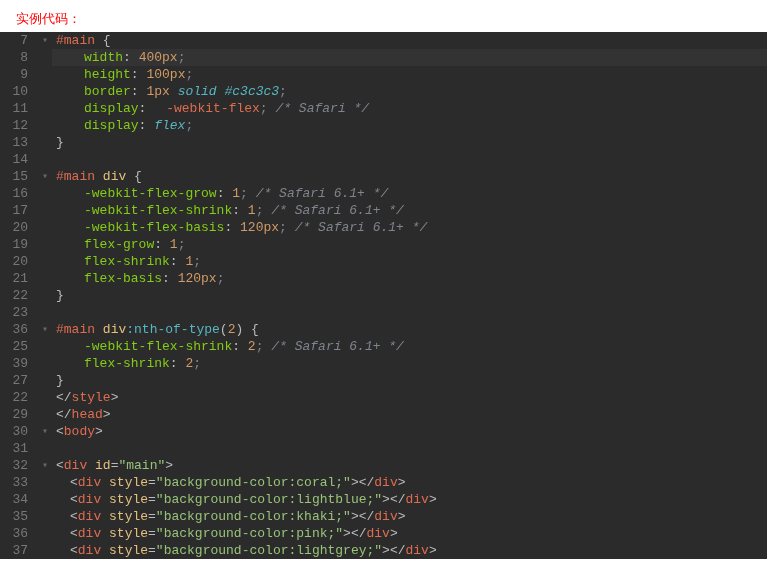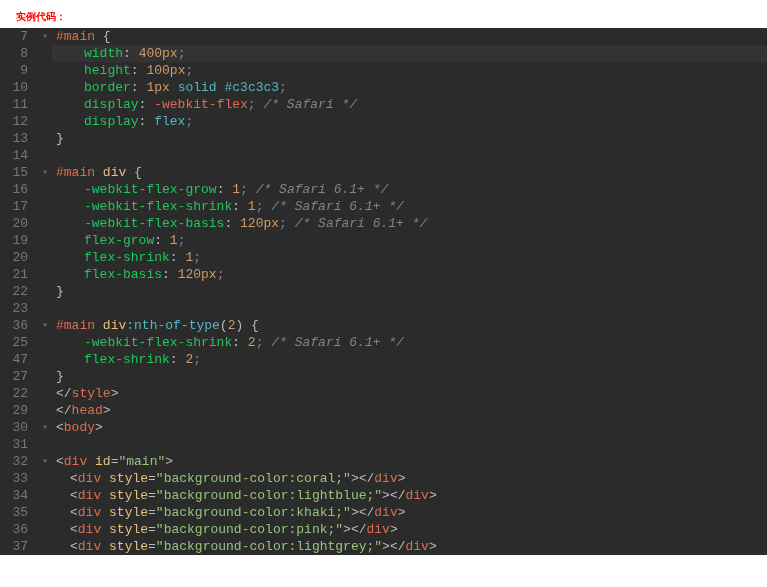--- a/index.html
+++ b/index.html
@@ -4,22 +4,22 @@
 <style>
 * { margin: 0; padding: 0; box-sizing: border-box; }
 body {
   background: #ffffff;
   font-family: Consolas, 'Courier New', monospace;
   font-size: 14px;
   width: 767px;
 }
 .title {
   color: #ff0000;
-  font-weight: bold;
-  font-size: 10px;
+  font-weight: normal;
+  font-size: 13px;
   padding: 10px 0 4px 16px;
   font-family: "Microsoft YaHei", Arial, sans-serif;
 }
 .editor {
   background: #2b2b2b;
   display: flex;
   line-height: 17px;
   font-size: 13px;
   padding-top: 0;
 }
@@ -48,26 +48,26 @@
   position: relative;
 }
 .code .ln { height: 17px; padding-left: 4px; }
 .code .ln.hl { background: rgba(255,255,255,0.04); }
 
 
 .sel { color: #e06c50; }   
 .tagsel { color: #e5c07b; } 
 .pseudo { color: #56b6c2; }
 .brace { color: #bbb; }
-.prop { color: #22c55e; }
+.prop { color: #84cc16; }
 .colon { color: #bbb; }
-.val { color: #56b6c2; }
+.val { color: #56b6c2; font-style: italic; }
 .num { color: #d19a66; }
 .unit { color: #d19a66; }
-.kw { color: #e06c50; }
+.kw { color: #e06c50; margin-left: 12px; }
 .semi { color: #7f848e; }
 .comment { color: #7f848e; font-style: italic; }
 .tag { color: #bbb; }
 .tagname { color: #e06c50; }
 .attr { color: #e5c07b; }
 .str { color: #98c379; }
 .eq { color: #bbb; }
 .in1 { padding-left: 28px; }
 .in2 { padding-left: 14px; }
 </style>
@@ -90,21 +90,21 @@
       <div>16</div>
       <div>17</div>
       <div>20</div>
       <div>19</div>
       <div>20</div>
       <div>21</div>
       <div>22</div>
       <div>23</div>
       <div>36</div>
       <div>25</div>
-      <div>47</div>
+      <div>39</div>
       <div>27</div>
       <div>22</div>
       <div>29</div>
       <div>30</div>
       <div>31</div>
       <div>32</div>
       <div>33</div>
       <div>34</div>
       <div>35</div>
       <div>36</div>

